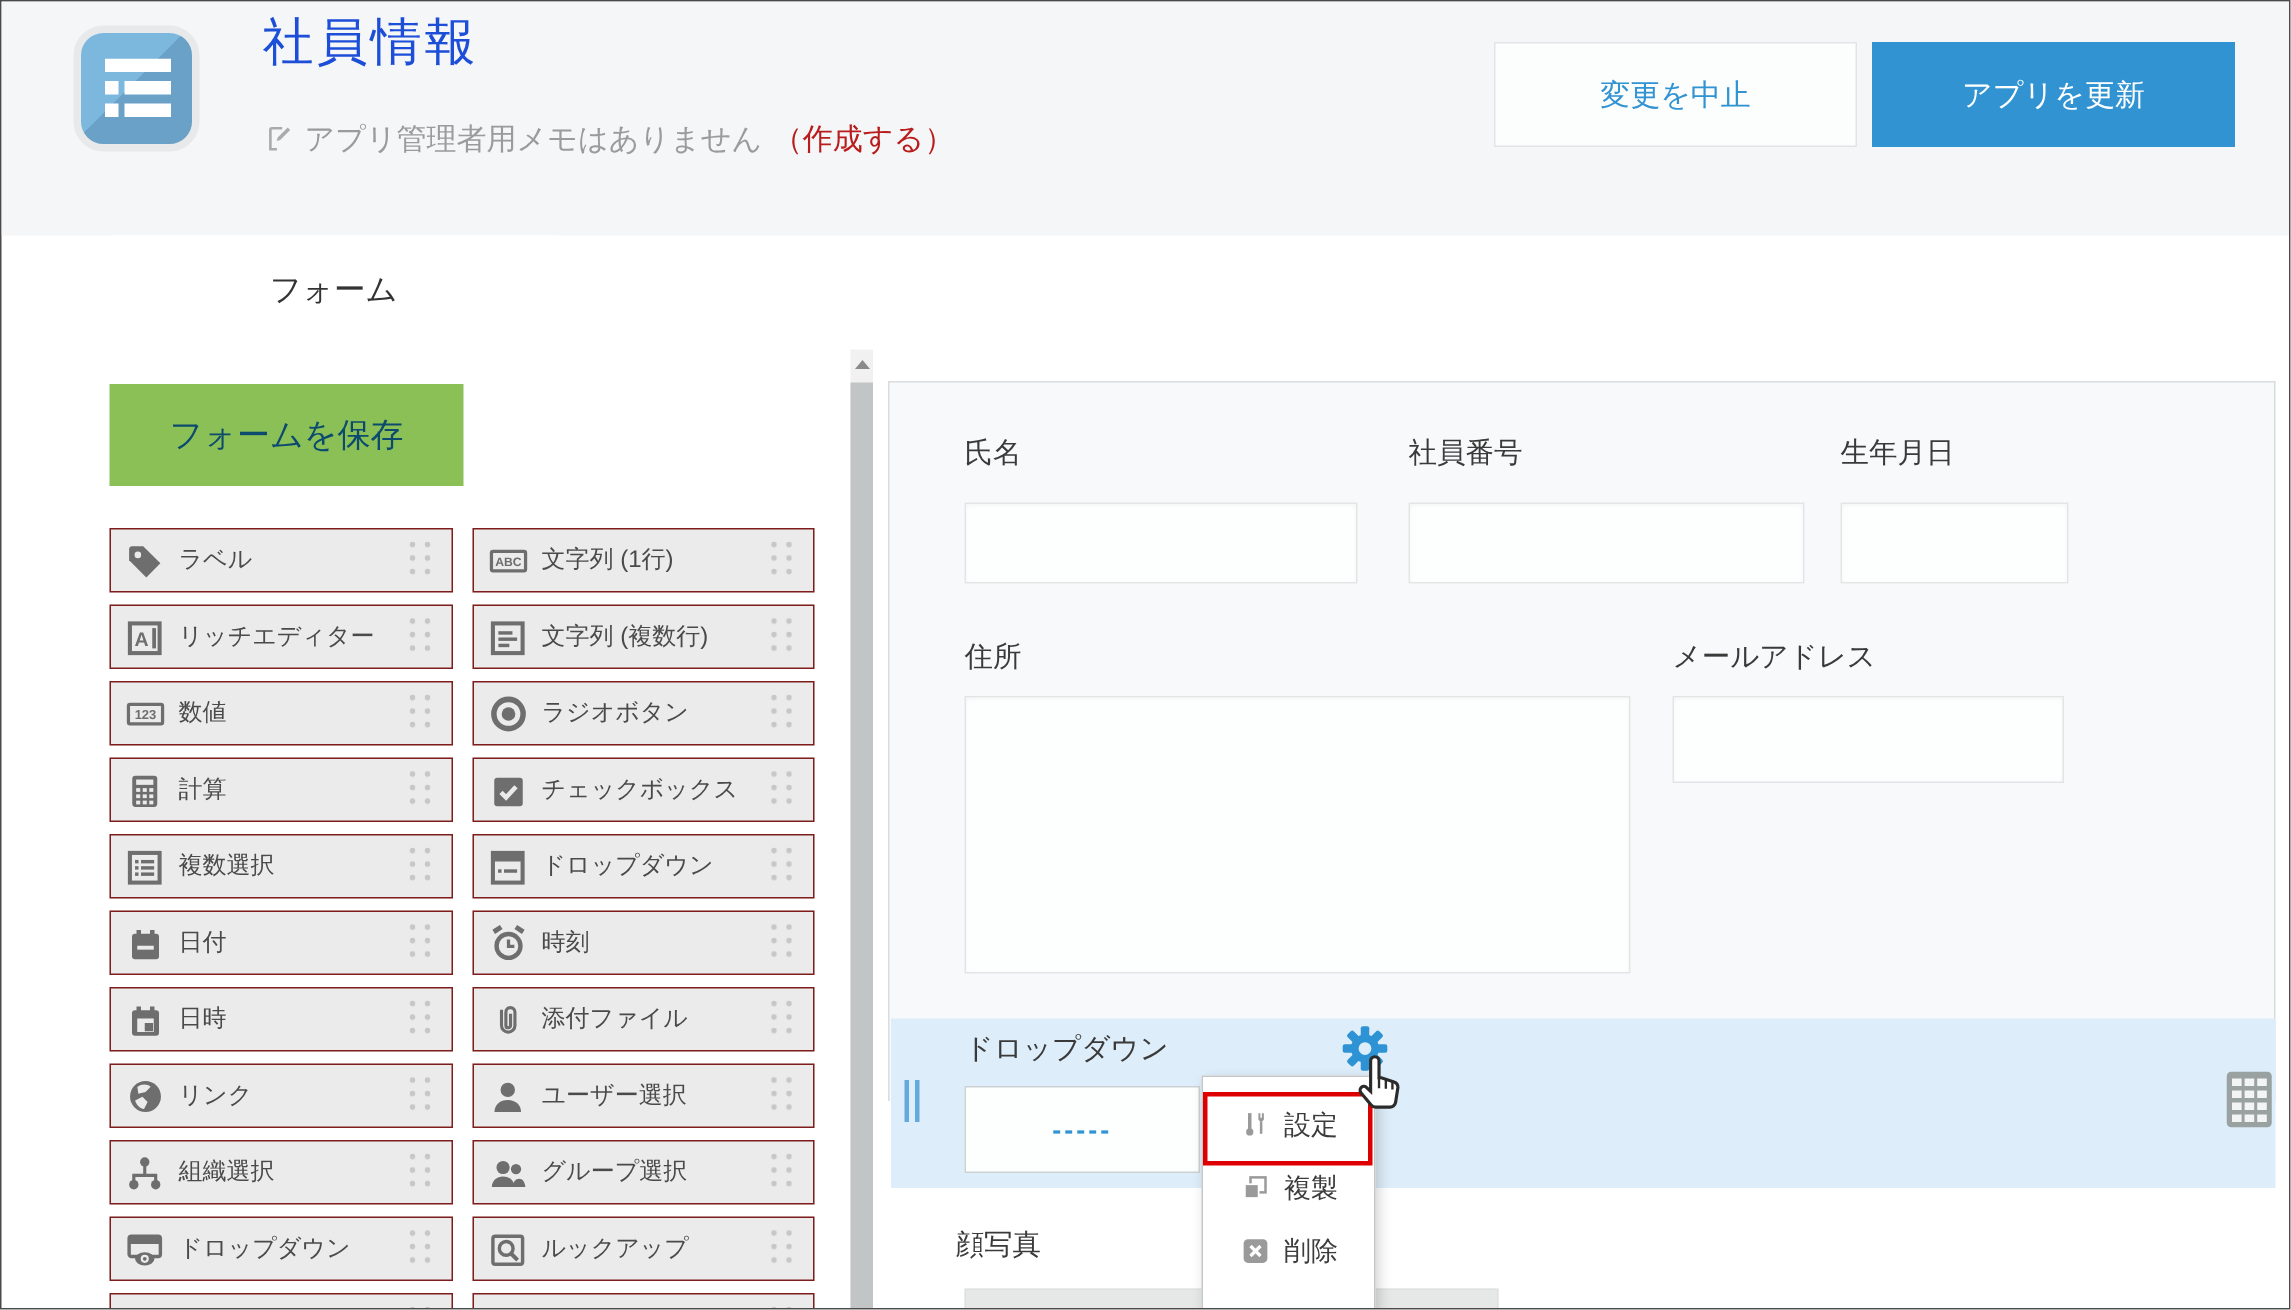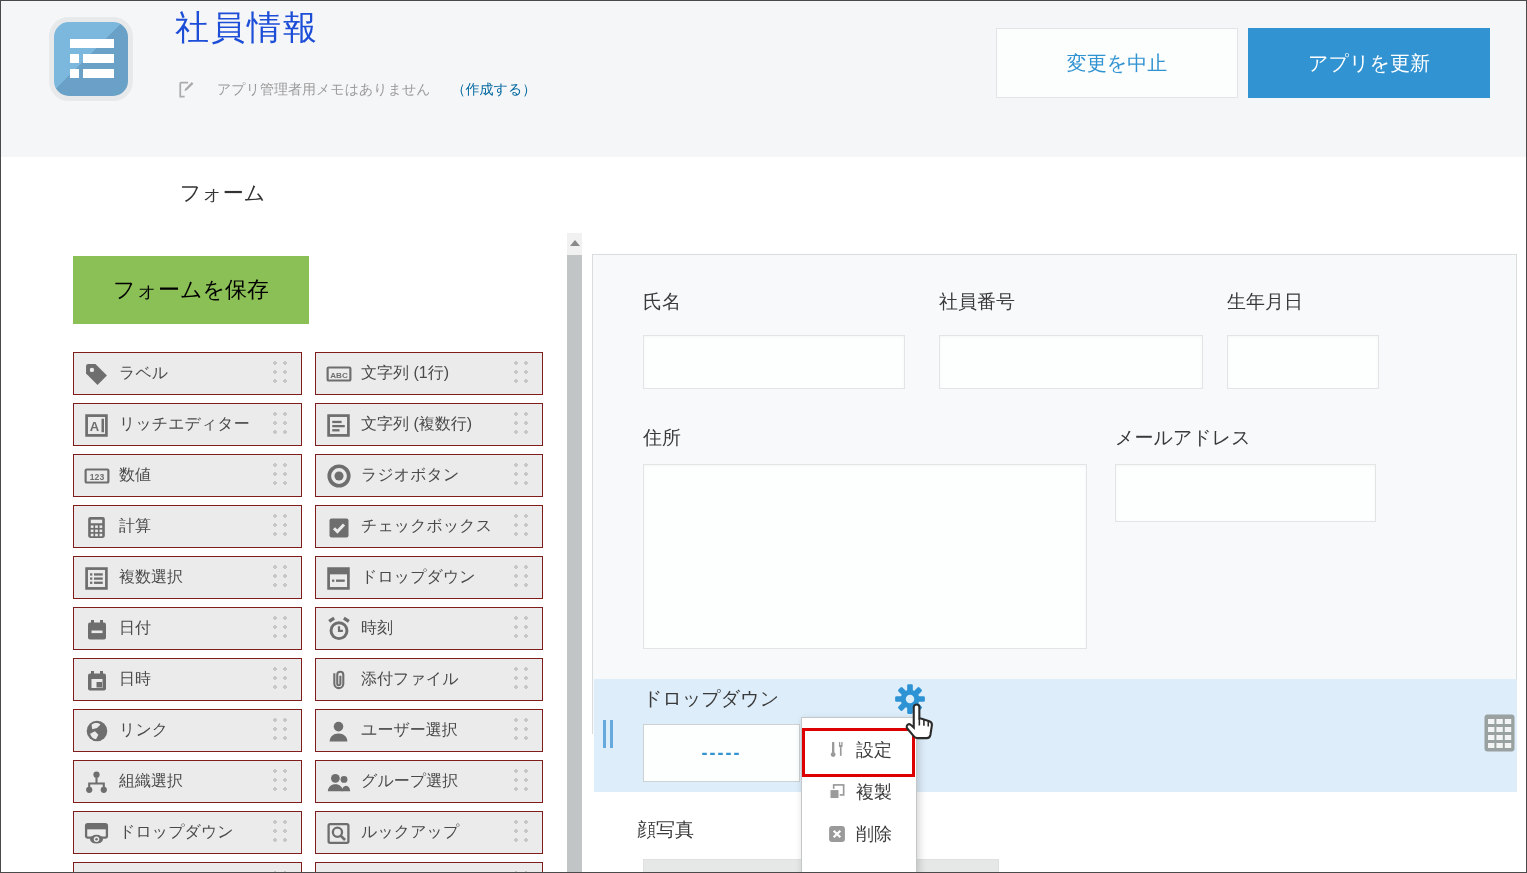--- a/index.html
+++ b/index.html
@@ -7,35 +7,35 @@
   svg text { font-family:"Liberation Sans","DejaVu Sans",sans-serif; }
   .screen { position:relative; width:1527px; height:873px; background:#fff; border:1px solid #4a4a4a; overflow:hidden; }
 
   
   .header { position:absolute; left:0; top:0; width:100%; height:156px; background:#f5f6f7; }
   .app-icon { position:absolute; left:48px; top:16px; width:84px; height:84px; border-radius:20px;
               background:#7cb7de; border:5px solid #e7e9ea; overflow:hidden; }
   .app-icon .shade { position:absolute; inset:0; background:linear-gradient(135deg, transparent 46%, rgba(25,60,95,.18) 46%); }
   .app-icon svg { position:absolute; left:14px; top:17px; }
   .app-title { position:absolute; left:174px; top:4px; font-size:34px; color:#1d4ed8; letter-spacing:2px; }
-  .memo-row { position:absolute; left:174px; top:78px; display:flex; align-items:center; gap:21px; font-size:14px; }
+  .memo-row { position:absolute; left:174px; top:78px; display:flex; align-items:center; gap:7px; font-size:20px; }
   .memo-text { color:#9b9b9b; }
-  .memo-link { color:#0369a1; cursor:pointer; }
+  .memo-link { color:#b91c1c; cursor:pointer; }
   .hbtn { position:absolute; top:27px; height:70px; width:242px; font-size:20px; display:flex; align-items:center; justify-content:center; cursor:pointer; }
   .btn-discard { left:995px; background:#fcfdfd; border:1px solid #e1e5e7; color:#3193d1; }
   .btn-update { left:1247px; background:#3193d1; color:#fff; }
 
   
   .tabs { position:absolute; left:72px; top:156px; display:flex; gap:1px;flex-direction:column; }
   .tab { width:299px; height:72px; background:#d3d7d7; color:#333; font-size:21px; display:flex; align-items:center; justify-content:center; cursor:pointer; }
   .tab.active { background:#fff; }
 
   
   .palette { position:absolute; left:48px; top:228px; width:516px; height:645px; background:#fff; }
-  .save-btn { position:absolute; left:24px; top:27px; width:236px; height:68px; background:#8bc057; color:#000000;
+  .save-btn { position:absolute; left:24px; top:27px; width:236px; height:68px; background:#8bc057; color:#0c4a6e;
               font-size:22px; display:flex; align-items:center; justify-content:center; cursor:pointer; }
   .palette-grid { position:absolute; left:24px; top:123px; display:grid; grid-template-columns:229px 228px;
                   column-gap:13px; row-gap:8px; grid-auto-rows:43px; }
   .pitem { background:#ebebeb; border:1px solid #7f1d1d; display:flex; align-items:center; padding:0 8px 0 9px; cursor:grab; }
   .pitem .picon { width:27px; height:27px; flex:0 0 27px; display:flex; align-items:flex-end; justify-content:center; }
   .pitem .ptext { margin-left:9px; font-size:16px; color:#4a4a4a; flex:1 1 auto; white-space:nowrap; }
   .grip { width:21px; height:27px; flex:0 0 21px;
           background-image:radial-gradient(circle at 3px 3px, #c7c7c7 1.7px, transparent 2.1px);
           background-size:10px 9px; }
 

